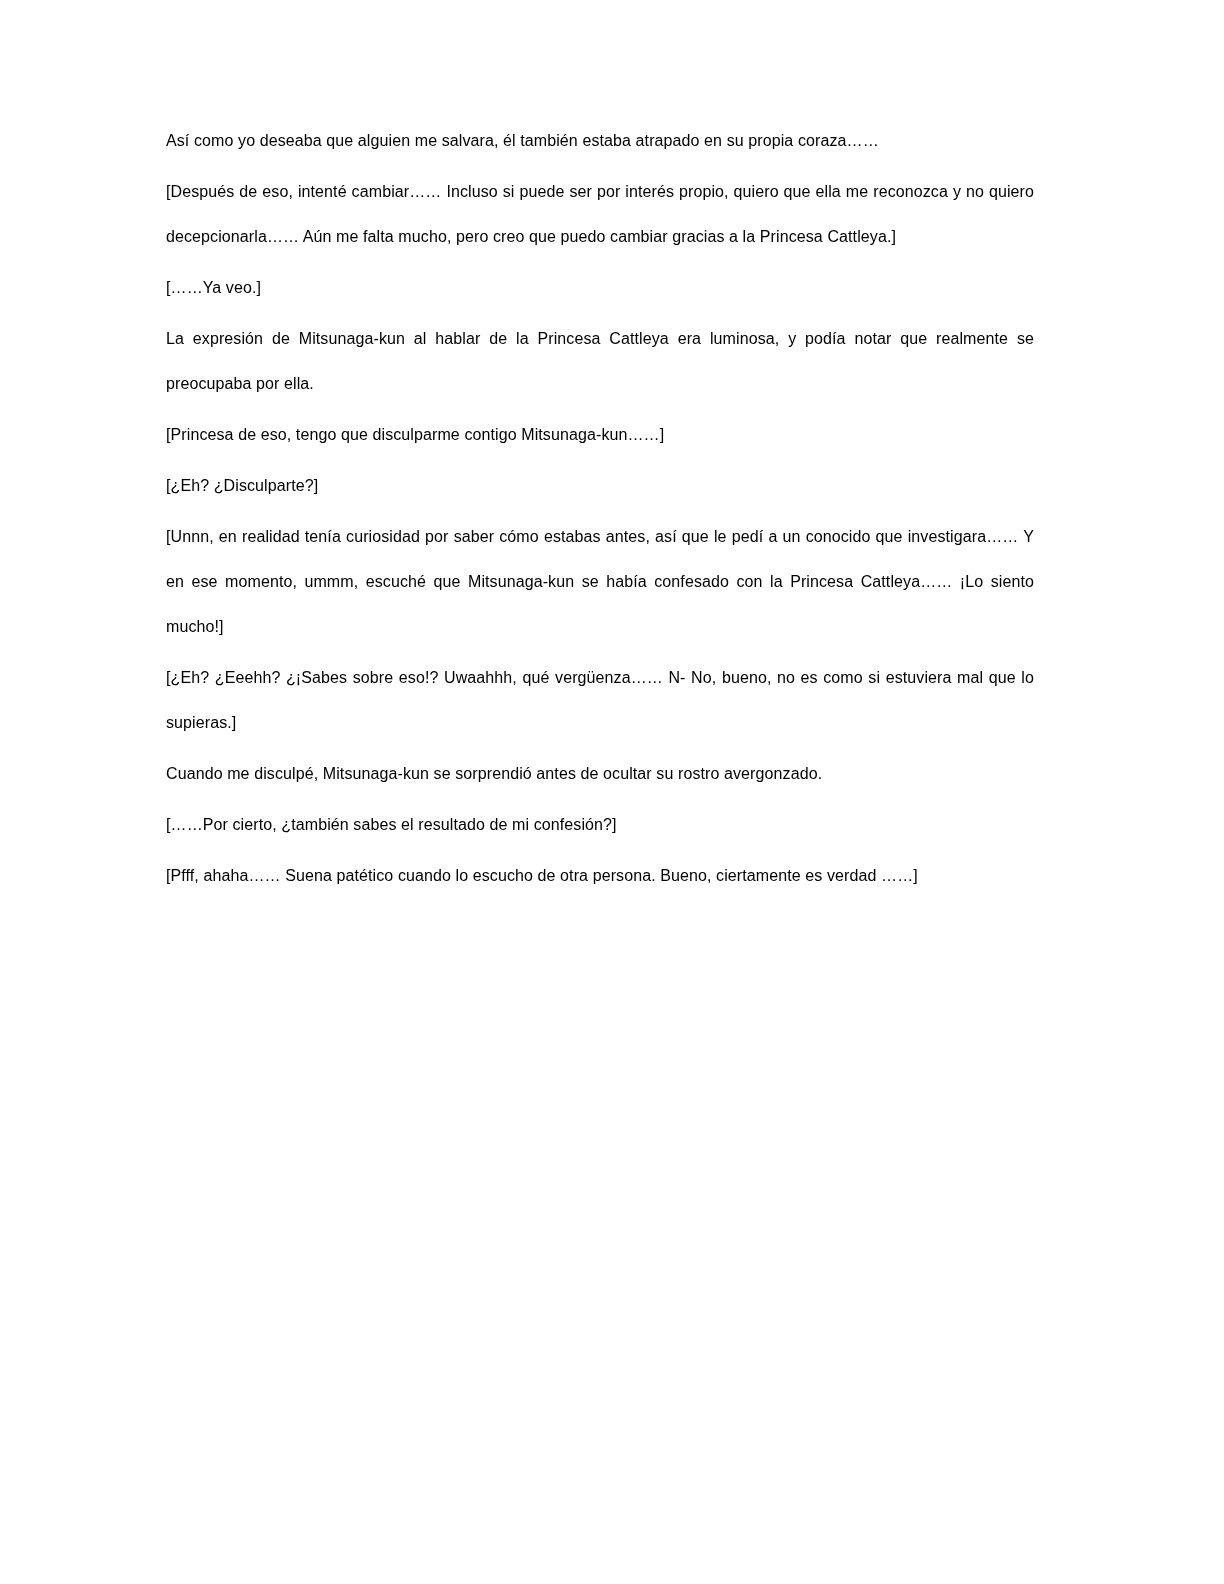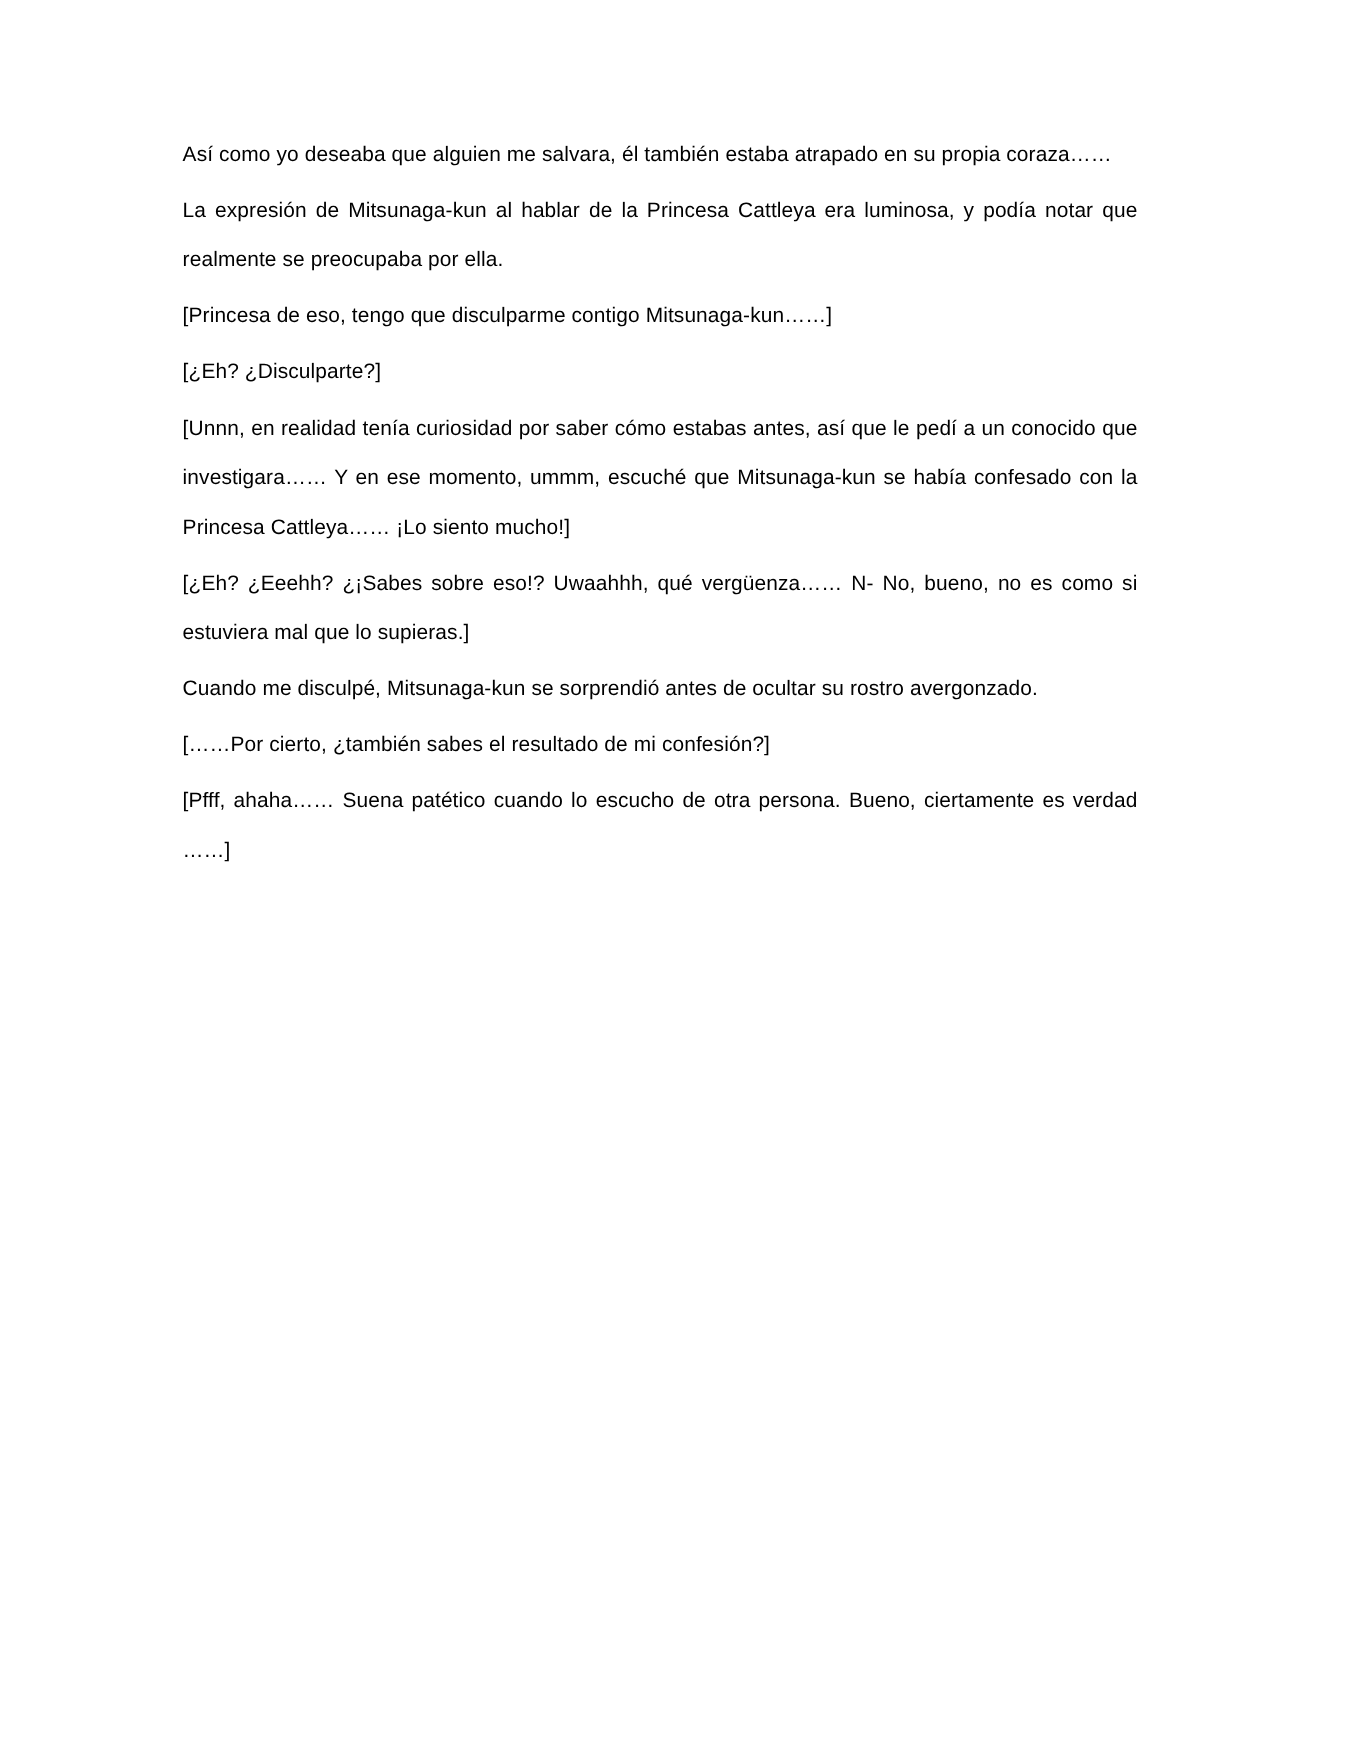--- a/index.html
+++ b/index.html
@@ -23,21 +23,21 @@
   }
   .text-column {
     position: absolute;
     left: 166px;
     top: 118px;
     width: 880px;
   }
   .para {
     margin: 0 12px 6px 0;
     padding: 0;
-    font-size: 19px;
+    font-size: 16px;
     line-height: 45px;
     text-align: justify;
     text-justify: inter-word;
     color: #000000;
     letter-spacing: 0.1px;
     word-spacing: 0px;
     hyphens: none;
     -webkit-hyphens: none;
   }
   
@@ -45,20 +45,22 @@
     margin-bottom: 0;
   }
 </style>
 </head>
 <body>
 
 <div class="page">
   <div class="text-column">
 
     <p class="para">Así como yo deseaba que alguien me salvara, él también estaba atrapado en su propia coraza……</p>
+    <p class="para">[Después de eso, intenté cambiar…… Incluso si puede ser por interés propio, quiero que ella me reconozca y no quiero decepcionarla…… Aún me falta mucho, pero creo que puedo cambiar gracias a la Princesa Cattleya.]</p>
+    <p class="para">[……Ya veo.]</p>
     <p class="para">La expresión de Mitsunaga-kun al hablar de la Princesa Cattleya era luminosa, y podía notar que realmente se preocupaba por ella.</p>
     <p class="para">[Princesa de eso, tengo que disculparme contigo Mitsunaga-kun……]</p>
     <p class="para">[¿Eh? ¿Disculparte?]</p>
     <p class="para">[Unnn, en realidad tenía curiosidad por saber cómo estabas antes, así que le pedí a un conocido que investigara…… Y en ese momento, ummm, escuché que Mitsunaga-kun se había confesado con la Princesa Cattleya…… ¡Lo siento mucho!]</p>
     <p class="para">[¿Eh? ¿Eeehh? ¿¡Sabes sobre eso!? Uwaahhh, qué vergüenza…… N- No, bueno, no es como si estuviera mal que lo supieras.]</p>
     <p class="para">Cuando me disculpé, Mitsunaga-kun se sorprendió antes de ocultar su rostro avergonzado.</p>
     <p class="para">[……Por cierto, ¿también sabes el resultado de mi confesión?]</p>
     <p class="para">[Pfff, ahaha…… Suena patético cuando lo escucho de otra persona. Bueno, ciertamente es verdad ……]</p>
 
   </div>

